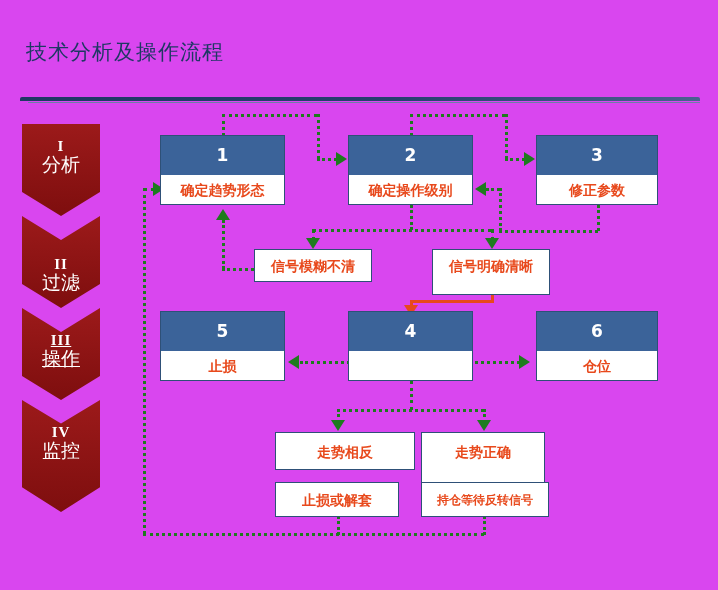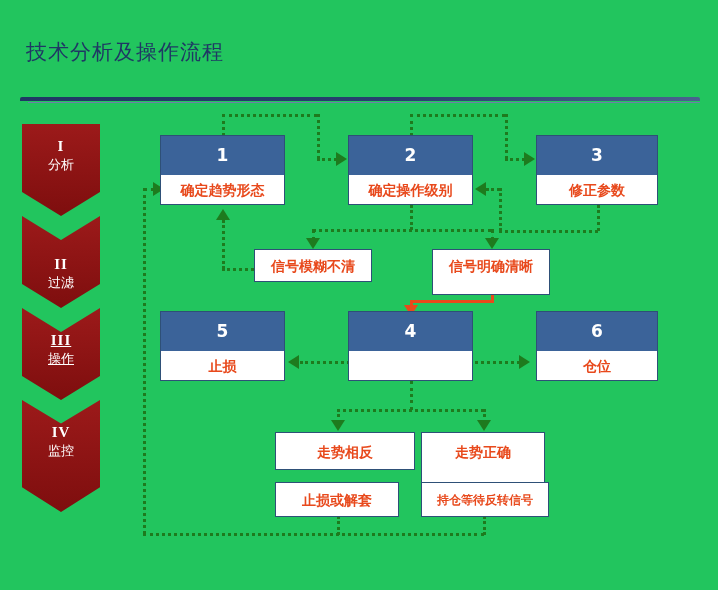--- a/index.html
+++ b/index.html
@@ -1,21 +1,21 @@
 <!DOCTYPE html>
 <html><head>
 <meta charset="utf-8">
 <style>
   html,body{margin:0;padding:0;}
   body{
     width:718px;height:590px;background:#ffffff;
     font-family:"DejaVu Sans","Liberation Sans",sans-serif;
     overflow:hidden;position:relative;
   }
-  #slide{position:absolute;left:0;top:0;width:718px;height:590px;background:#22c55e;}
+  #slide{position:absolute;left:0;top:0;width:718px;height:590px;background:#d946ef;}
 
   
   .title{
     position:absolute;left:26px;top:38px;
     font-size:21px;color:#1F3864;letter-spacing:1px;
     white-space:nowrap;
   }
   
   .rule-wrap{position:absolute;left:20px;top:97px;width:680px;height:9px;}
   .rule-thick{position:absolute;left:0;top:0;width:680px;height:4px;
@@ -25,21 +25,21 @@
 
   
   .chev{
     position:absolute;left:22px;width:78px;
     background:#8C1212;
     color:#fff;text-align:center;
     background:linear-gradient(180deg,#9C1A1A 0%,#7E0E0E 100%);
   }
   .chev .roman{font-weight:bold;font-size:15px;line-height:17px;padding-top:2px;
     font-family:"Liberation Serif","DejaVu Serif",serif;letter-spacing:1px;}
-  .chev .cn{font-size:13px;line-height:19px;}
+  .chev .cn{font-size:19px;line-height:19px;}
   .chev-txt{position:absolute;left:0;width:100%;top:12px;z-index:3;}
 
   
   .card{position:absolute;border:1px solid #2E5077;background:#fff;box-sizing:border-box;}
   .card .hd{
     height:39px;background:#3B6399;color:#ffffff;
     font-weight:bold;font-size:17px;line-height:39px;text-align:center;
   }
   .card .bd{
     height:30px;line-height:30px;text-align:center;

